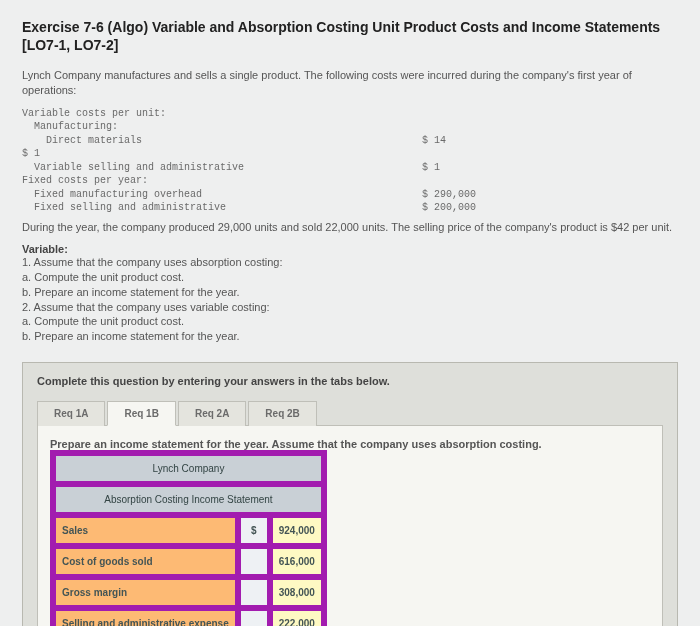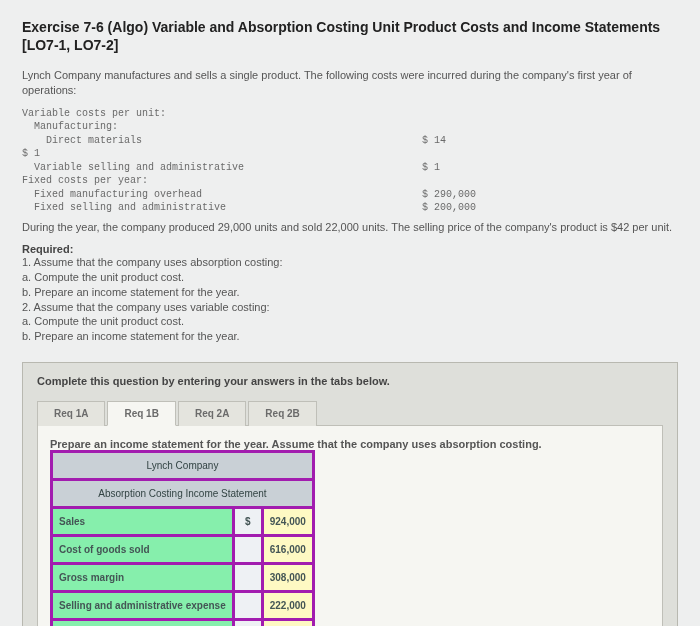--- a/index.html
+++ b/index.html
@@ -89,32 +89,32 @@
     color: #555;
   }
   .inner-note {
   }
   table.stmt {
     border-collapse: collapse;
     font-size: 10px;
     color: #455;
   }
   table.stmt th, table.stmt td {
-    border: 3px solid #a21caf;
+    border: 6px solid #a21caf;
     padding: 7px 6px;
   }
   table.stmt th {
     background: #c9d0d6;
     font-weight: normal;
     text-align: center;
     color: #344;
   }
   .stmt-hdr1 { width: 175px; }
   .num { text-align: right; background: #fef9c3; }
-  .label-cell { background: #86efac; }
+  .label-cell { background: #fdba74; }
   .sym { text-align: center; width: 14px; background: #eef1f4; }
   .nav-btns {
     display: flex;
     justify-content: center;
     gap: 60px;
     margin-top: 14px;
   }
   .nav-btn {
     background: #2b6f8c;
     color: #f1f6f7;
@@ -158,21 +158,21 @@
       <span class="mono-val">$ 290,000</span>
     </div>
   <div class="mono-row">
       <span class="mono-label">  Fixed selling and administrative</span>
       <span class="mono-val">$ 200,000</span>
     </div>
 </div>
 
 <div class="after-cost">During the year, the company produced 29,000 units and sold 22,000 units. The selling price of the company's product is $42 per unit.</div>
 
-<div class="required">Required:</div>
+<div class="required">Variable:</div>
 <div class="req-list">
   <div>1. Assume that the company uses absorption costing:</div>
   <div>a. Compute the unit product cost.</div>
   <div>b. Prepare an income statement for the year.</div>
   <div>2. Assume that the company uses variable costing:</div>
   <div>a. Compute the unit product cost.</div>
   <div>b. Prepare an income statement for the year.</div>
 </div>
 
 <div class="prompt-box">

